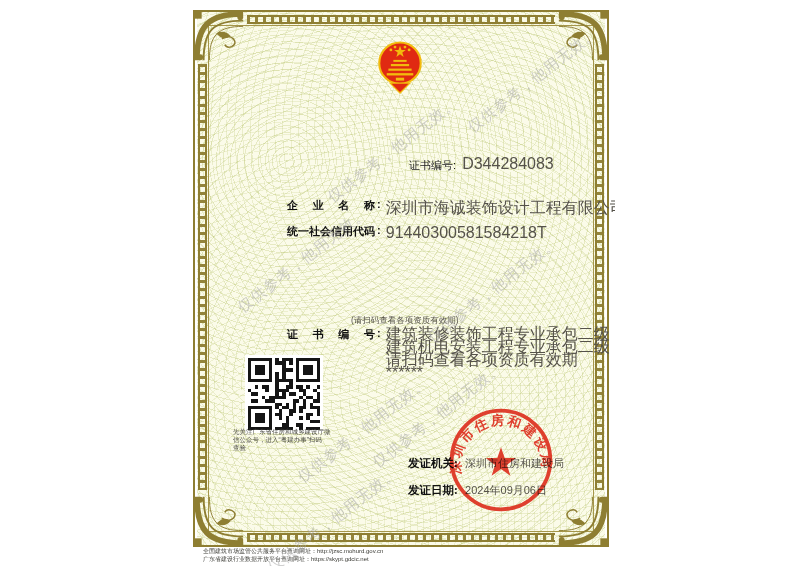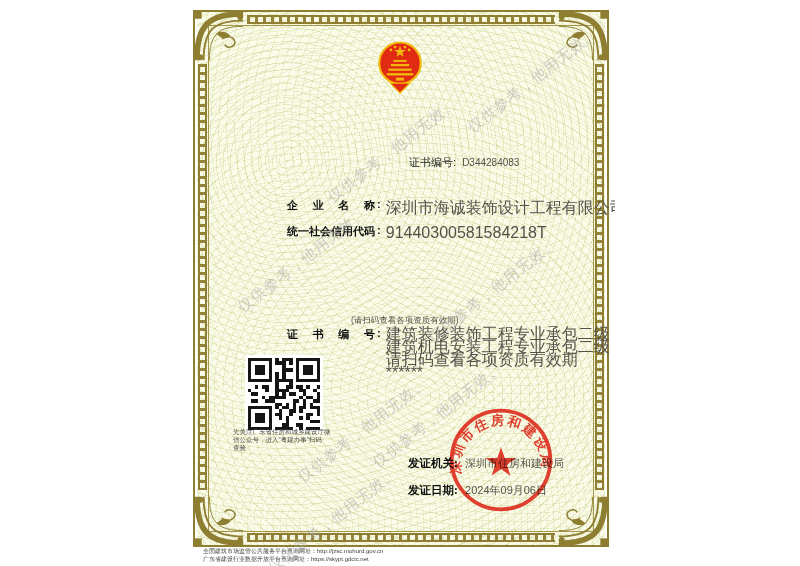--- a/index.html
+++ b/index.html
@@ -40,21 +40,21 @@
   .corner.bl { left:8px;  bottom:19px; transform:scaleY(-1); }
   .corner.br { right:6px; bottom:19px; transform:scale(-1,-1); }
 
   
   .content { position:absolute; inset:0; z-index:5; }
   .emblem { position:absolute; left:190px; top:40px; width:50px; height:58px; }
   .title { position:absolute; left:0; right:0; top:106px; text-align:center;
     font-size:23px; font-weight:bold; color:#151515; letter-spacing:6px; }
   .certno { position:absolute; left:224px; top:155px; font-size:11px; color:#1a1a1a; }
   .certno .lab { font-weight:normal; }
-  .certno .val { color:#55524a; font-size:10px; margin-left:3px;margin-top:36px; }
+  .certno .val { color:#55524a; font-size:16px; margin-left:3px;margin-top:36px; }
 
   .frow { position:absolute; left:58px; font-size:11px; color:#111; white-space:nowrap; }
   .f-label { display:inline-block; width:88px; font-weight:bold; text-align:justify;
     text-align-last:justify; vertical-align:top;margin-left:44px; }
   .f-colon { display:inline-block; font-weight:bold; margin-left:2px; vertical-align:top; }
   .f-value { display:inline-block; margin-left:2px; font-size:16px; color:#55524a;
     vertical-align:top; }
   .f-note { position:absolute; left:158px; top:315px; font-size:8.5px; color:#55524a;padding-left:8px; }
   .qual-list { line-height:13px; }
 

